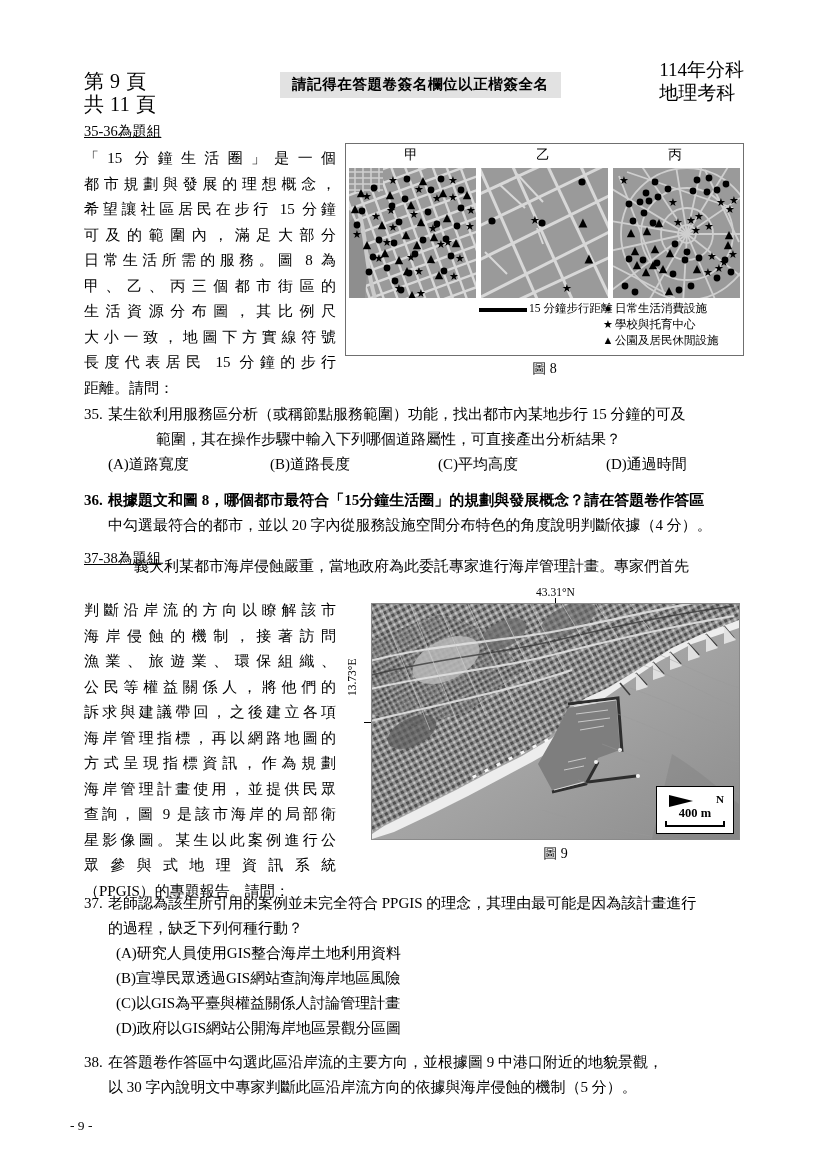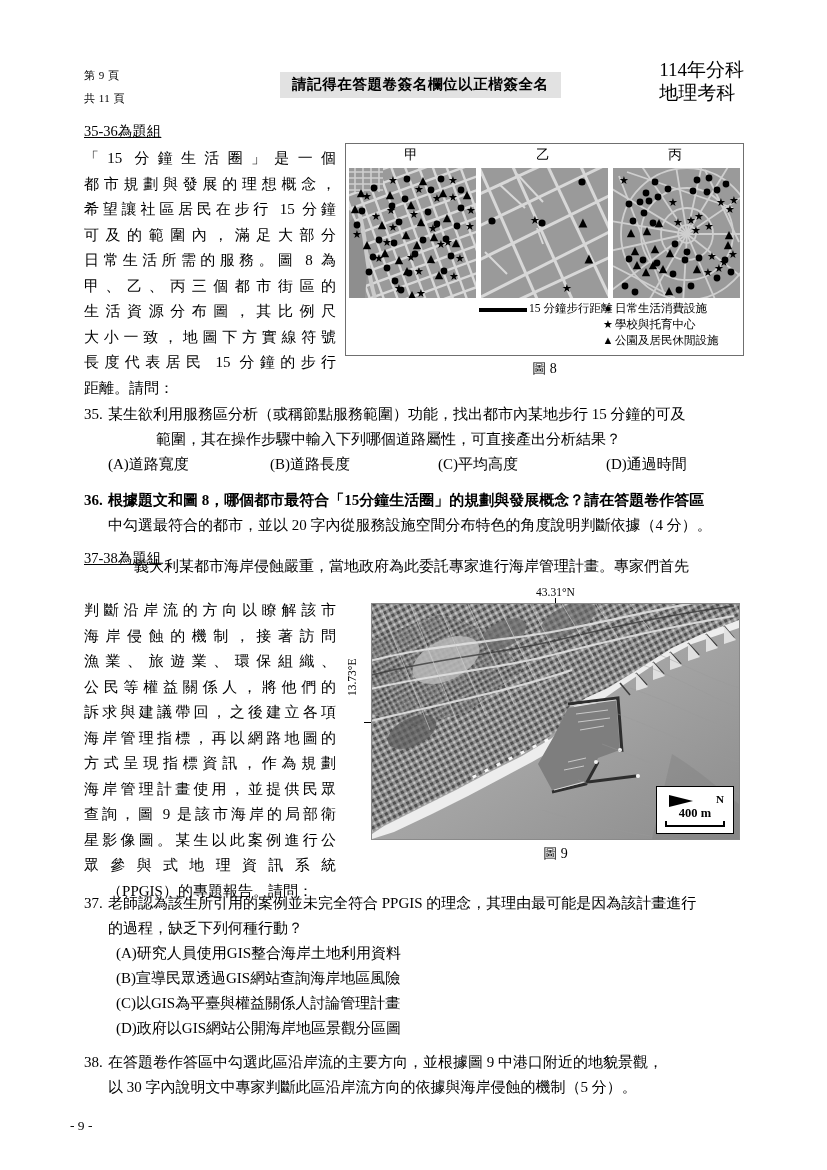--- a/index.html
+++ b/index.html
@@ -23,22 +23,22 @@
   .header {
     position: absolute;
     left: 84px;
     top: 58px;
     width: 660px;
     height: 48px;
   }
   .hdr-left {
     position: absolute;
     left: 0;
-    top: 6px;
-    font-size: 11px;
+    top: 12px;
+    font-size: 20px;
     line-height: 23px;
     letter-spacing: 0.5px;
     white-space: nowrap;
   }
   .hdr-right {
     position: absolute;
     right: 0;
     top: 0;
     font-size: 19px;
     line-height: 23px;
@@ -643,21 +643,21 @@
     <div class="stretch">海岸侵蝕的機制，接著訪問</div>
     <div class="stretch">漁業、旅遊業、環保組織、</div>
     <div class="stretch">公民等權益關係人，將他們的</div>
     <div class="stretch">訴求與建議帶回，之後建立各項</div>
     <div class="stretch">海岸管理指標，再以網路地圖的</div>
     <div class="stretch">方式呈現指標資訊，作為規劃</div>
     <div class="stretch">海岸管理計畫使用，並提供民眾</div>
     <div class="stretch">查詢，圖 9 是該市海岸的局部衛</div>
     <div class="stretch">星影像圖。某生以此案例進行公</div>
     <div class="stretch">眾參與式地理資訊系統</div>
-    <div style="text-align:center;">（PPGIS）的專題報告。請問：</div>
+    <div style="text-align:left;">（PPGIS）的專題報告。請問：</div>
   </div>
 
   <div class="lat-label">43.31°N</div>
   <div class="lat-tick"></div>
   <div class="lon-label">13.73°E</div>
   <div class="lon-tick"></div>
 
   <div class="fig9-wrap">
     <div class="fig9-img">
       <svg width="367" height="235" viewBox="0 0 367 235">

